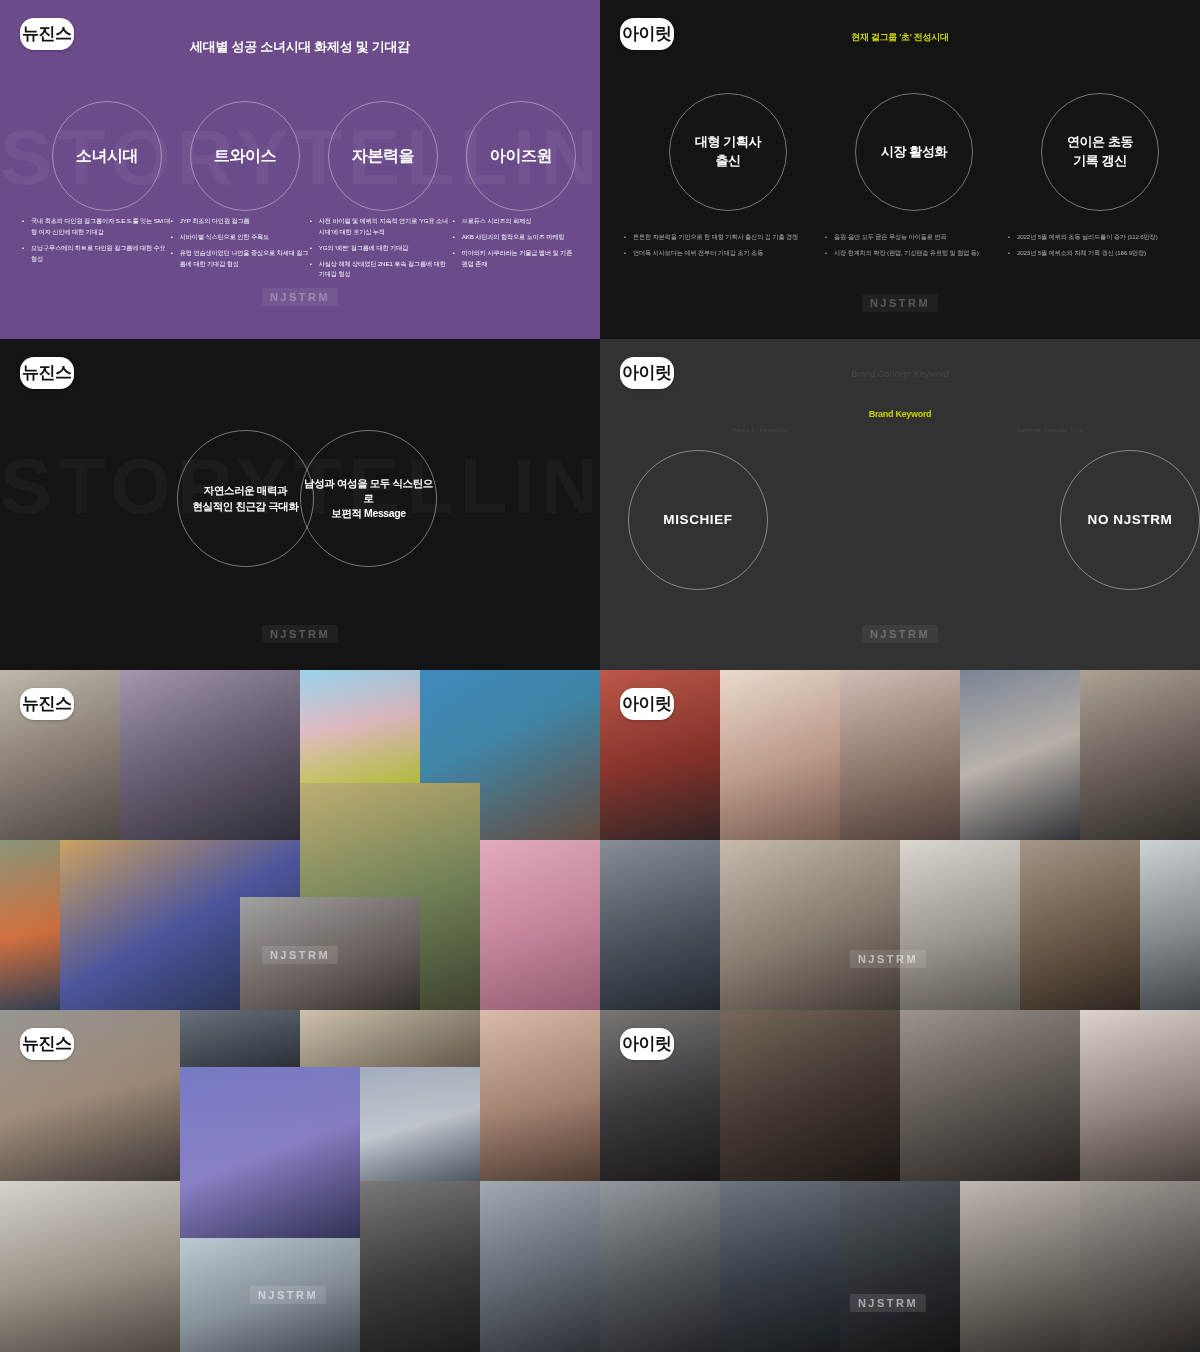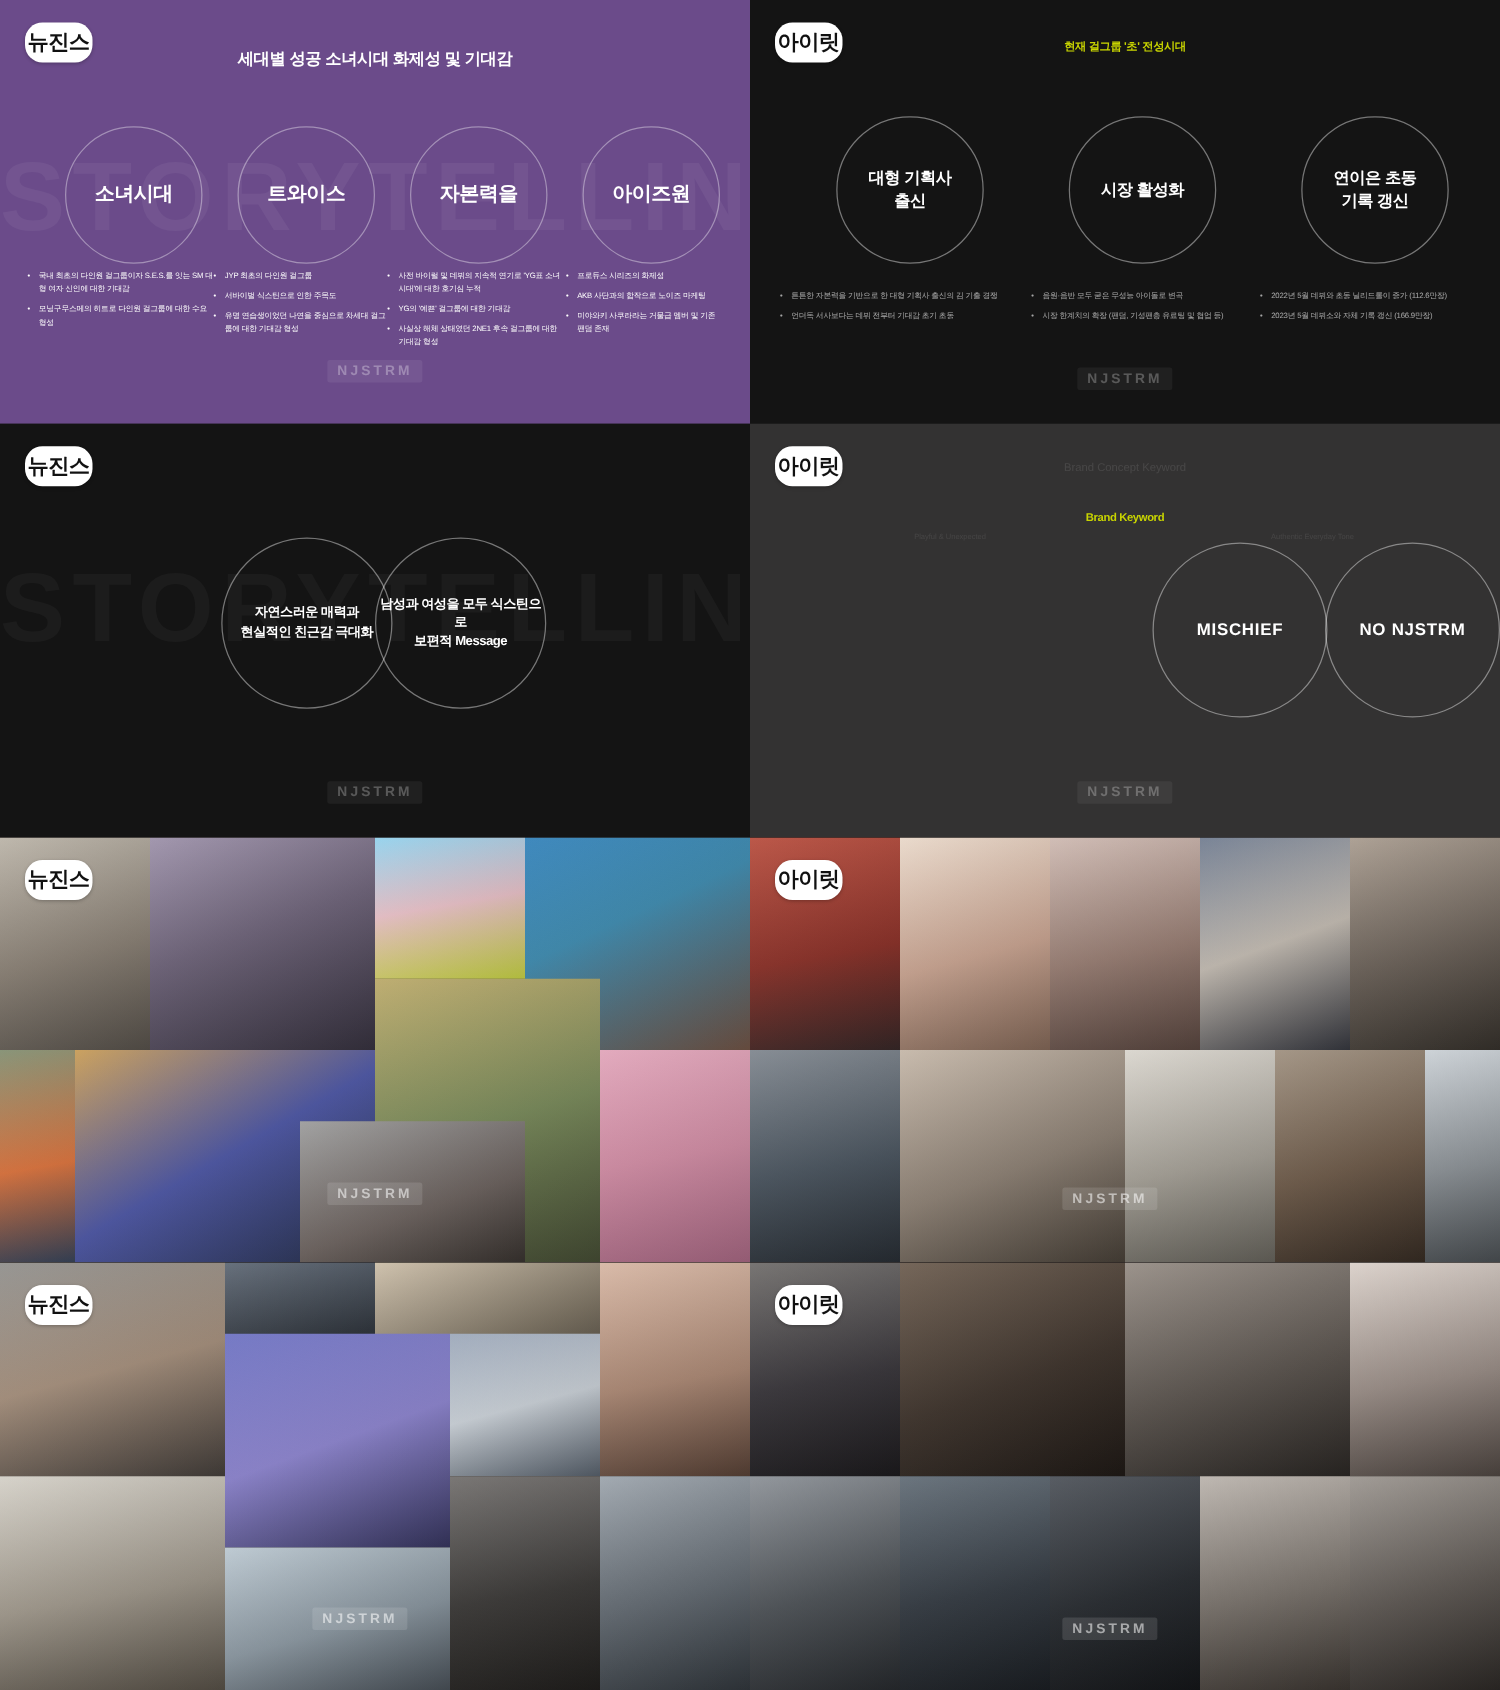--- a/index.html
+++ b/index.html
@@ -217,21 +217,21 @@
   <div class="panel p-gray">
     <div class="badge">아이릿</div>
 
     <div class="sub-note" style="top:30px;left:0;right:0;text-align:center;font-size:9px;color:rgba(255,255,255,.10);">Brand Concept Keyword</div>
 
     <div class="p-title accent" style="top:70px;font-size:9px;">Brand Keyword</div>
 
     <div class="sub-note" style="top:88px;left:70px;width:180px;text-align:center;">Playful &amp; Unexpected</div>
     <div class="sub-note" style="top:88px;left:350px;width:200px;text-align:center;">Authentic Everyday Tone</div>
 
-    <div class="circles r4" style="top:95px; justify-content:flex-end;gap:12px;">
+    <div class="circles r4" style="top:111px; justify-content:space-between;gap:12px;">
       <div class="circle">
         <span class="ctext" style="white-space:pre-line">MISCHIEF</span>
       </div>
       <div class="circle" style="margin-left:-14px;">
         <span class="ctext" style="white-space:pre-line">NO NJSTRM</span>
       </div>
     </div>
 
     <div class="stamp on-dark">NJSTRM</div>
   </div>

